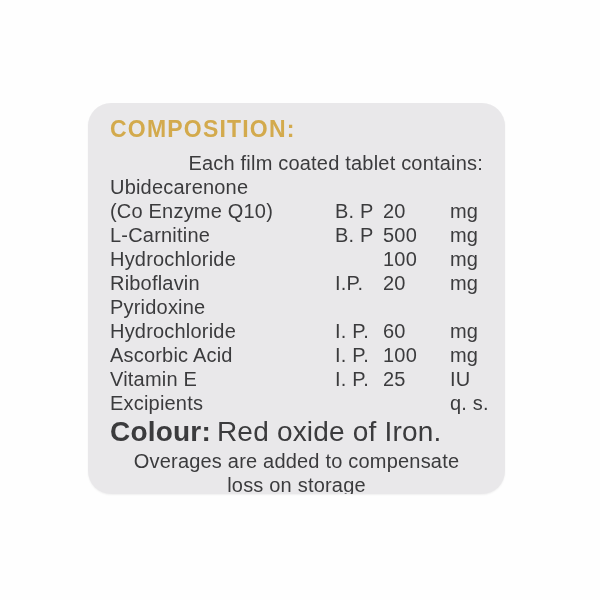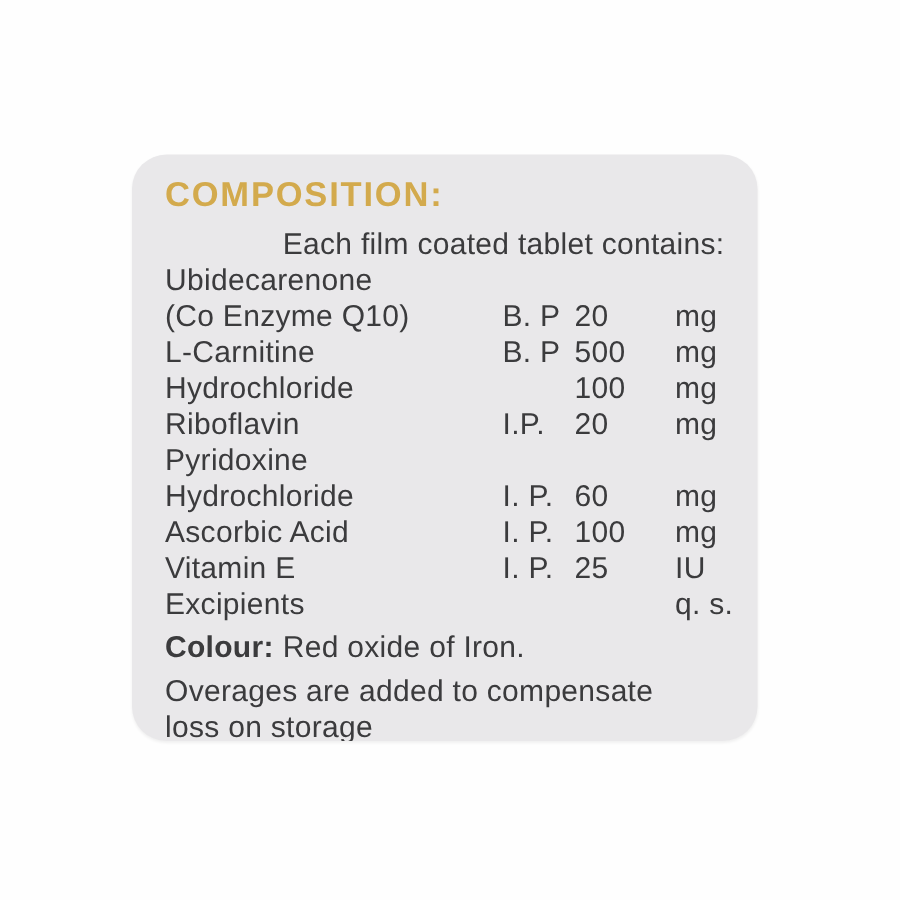--- a/index.html
+++ b/index.html
@@ -49,33 +49,34 @@
     display: grid;
     grid-template-columns: 225px 48px 67px 1fr;
     font-size: 20px;
     line-height: 24px;
     letter-spacing: 0.2px;
     white-space: nowrap;
   }
   .cell { overflow: visible; }
   .colour-line {
     margin-top: 5px;
-    font-size: 20px;
+    font-size: 28px;
     line-height: 24px;
     letter-spacing: 0.2px;
   }
   .colour-label {
     font-weight: 700;
     margin-right: 6px;
   }
   .overages {
     margin-top: 5px;
     font-size: 20px;
     line-height: 24px;
     letter-spacing: 0.2px;
+    text-align: center;
   }
 </style>
 </head>
 <body>
 
 <div class="card">
 
   <h1 class="title">COMPOSITION:</h1>
 
   <div class="subtitle">Each film coated tablet contains:</div>

